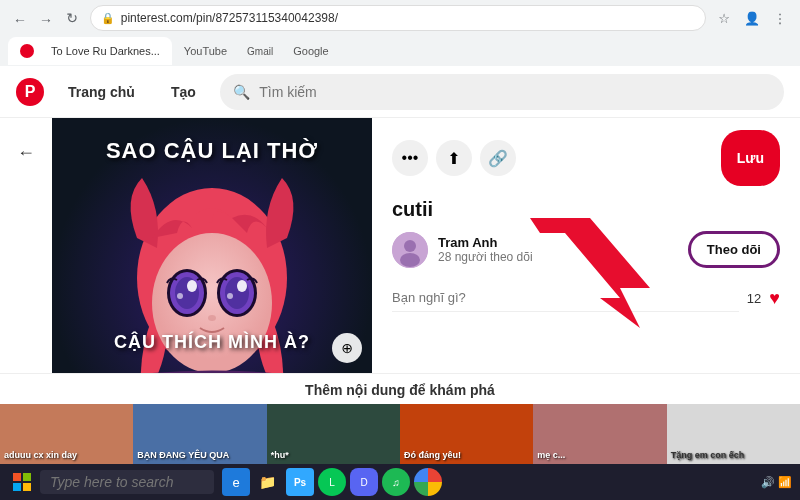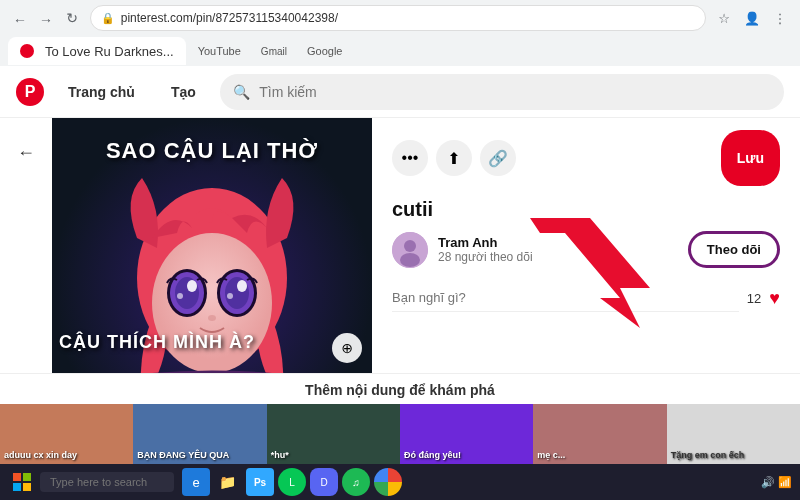--- a/index.html
+++ b/index.html
@@ -29,22 +29,22 @@
       display: flex; align-items: center; justify-content: center;
     }
 
     
     .tab-bar {
       background: #f1f3f4; display: flex; align-items: center;
       padding: 0 8px; height: 30px; gap: 4px;
     }
     .tab {
       background: #fff; border-radius: 8px 8px 0 0; padding: 0 12px;
-      font-size: 13px; color: #333; display: flex; align-items: center;
-      gap: 11px; height: 28px; max-width: 200px; min-width: 80px;
+      font-size: 11px; color: #333; display: flex; align-items: center;
+      gap: 17px; height: 28px; max-width: 200px; min-width: 80px;
     }
     .tab-favicon { width: 14px; height: 14px; border-radius: 2px; }
     .tab-favicon.pinterest { background: #e60023; border-radius: 50%; }
 
     
     .pinterest-nav {
       display: flex; align-items: center; padding: 8px 16px; gap: 12px;
       border-bottom: 1px solid #eee; background: #fff; height: 52px;
     }
     .pinterest-logo {
@@ -79,25 +79,24 @@
     }
     .text-overlay-top {
       position: absolute; top: 20px; left: 0; right: 0;
       text-align: center; font-size: 22px; font-weight: 900;
       color: white; text-shadow: 2px 2px 4px rgba(0,0,0,0.8);
       letter-spacing: 1px; font-family: 'Arial Black', sans-serif;
       z-index: 10;
     }
     .text-overlay-bottom {
       position: absolute; bottom: 20px; left: 0; right: 0;
-      font-size: 18px; font-weight: 900;
+      text-align: center; font-size: 18px; font-weight: 900;
       color: white; text-shadow: 2px 2px 4px rgba(0,0,0,0.8);
       letter-spacing: 1px; font-family: 'Arial Black', sans-serif;
       z-index: 10;
-      padding-left: 7px;
     }
     .zoom-btn {
       position: absolute; bottom: 10px; right: 10px; width: 30px; height: 30px;
       border-radius: 50%; background: rgba(255,255,255,0.9); border: none;
       cursor: pointer; display: flex; align-items: center; justify-content: center;
       font-size: 14px; z-index: 10;
     }
 
     
     .back-area {
@@ -184,21 +183,21 @@
       position: absolute; bottom: 0; left: 0; right: 0; height: 36px;
       background: #1e1e2e; display: flex; align-items: center;
       padding: 0 8px; gap: 4px; z-index: 100;
     }
     .taskbar-start {
       width: 28px; height: 28px; display: flex; align-items: center;
       justify-content: center; cursor: pointer;
     }
     .taskbar-search {
       background: #2d2d3e; border: none; border-radius: 4px;
-      padding: 4px 10px; color: #ccc; font-size: 11px; width: 134px;
+      padding: 4px 10px; color: #ccc; font-size: 14px; width: 174px; font-style: italic;
     }
     .taskbar-icons { display: flex; gap: 4px; margin-left: 4px; }
     .taskbar-icon {
       width: 28px; height: 28px; border-radius: 4px;
       display: flex; align-items: center; justify-content: center;
       cursor: pointer; font-size: 14px;
     }
     .tray { display: flex; align-items: center; margin-left: auto; gap: 6px; font-size: 11px; color: #ccc; }
 
     .content-wrapper {
@@ -360,21 +359,21 @@
   <div class="bottom-strip">
     <div class="strip-item" style="background:#c47a5a;">
       <div class="strip-item-text">aduuu cx xin day</div>
     </div>
     <div class="strip-item" style="background:#4a6fa5;">
       <div class="strip-item-text">BẠN ĐANG YÊU QUA</div>
     </div>
     <div class="strip-item" style="background:#2d4a3e;">
       <div class="strip-item-text">*hu*</div>
     </div>
-    <div class="strip-item" style="background:#6d28d9;">
+    <div class="strip-item" style="background:#c2410c;">
       <div class="strip-item-text">Đó đáng yêu!</div>
     </div>
     <div class="strip-item" style="background:#b07070;">
       <div class="strip-item-text">mẹ c...</div>
     </div>
     <div class="strip-item" style="background:#d8d8d8;">
       <div class="strip-item-text" style="color:#333;">Tặng em con ếch</div>
     </div>
   </div>
 </div>

